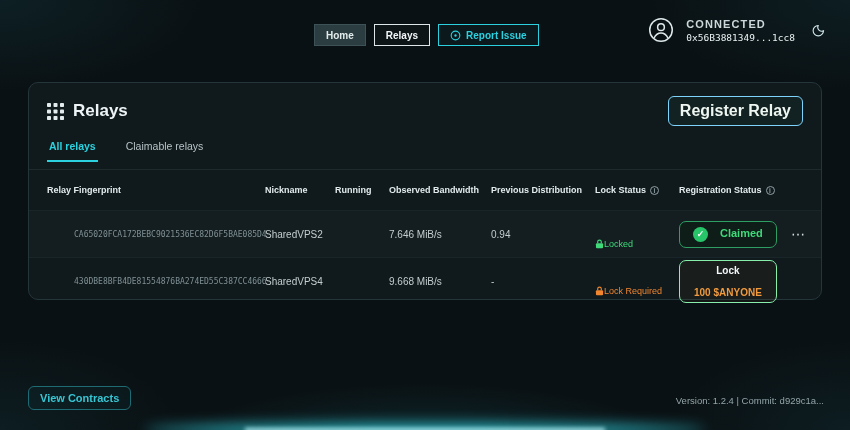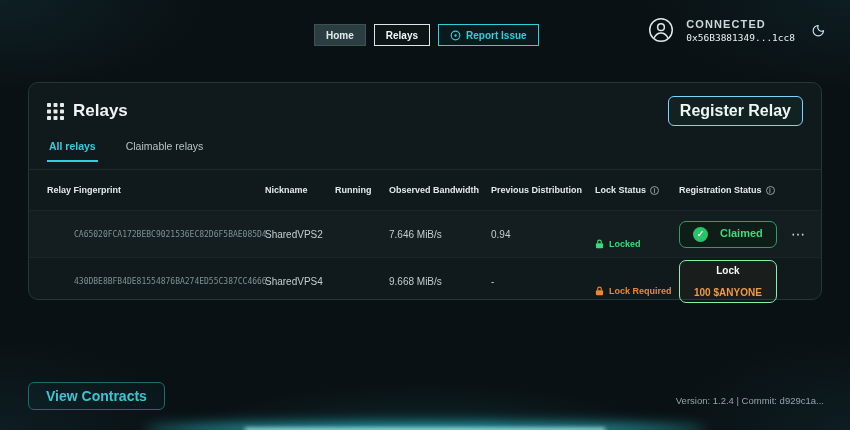--- a/index.html
+++ b/index.html
@@ -69,21 +69,21 @@
   .info-i { display:inline-flex; align-items:center; justify-content:center;
             width:9px; height:9px; border:1px solid #8fa0a4; border-radius:50%;
             color:#8fa0a4; font-size:6.5px; margin-left:4px; cursor:pointer; flex:none; }
   .info-i::before { content:"i"; }
 
   .row { height:47px; font-size:10px; color:#c3ccce; border-top:1px solid #18262a; }
   .row.striped { background:#141e21; }
   .fp { font-family:"DejaVu Sans Mono", monospace; font-size:8px; color:#7f9094;margin-left:27px; }
   .dot { width:10px; height:10px; border-radius:50%; background:#2ee272;
          box-shadow:0 0 7px rgba(46,226,114,0.75); margin-left:8px; }
-  .lock-cell { display:flex; align-items:center; gap:5px; font-size:9px; font-weight:700;margin-top:20px; }
+  .lock-cell { display:flex; align-items:center; font-size:9px; font-weight:400;margin-top:20px; }
   .lock-cell.green  { color:#3fd97a; }
   .lock-cell.orange { color:#f1862f; }
   .lock-ic { display:flex; flex:none; }
 
   .claimed-btn { display:inline-flex; align-items:flex-start; gap:12px;
                  border:1.5px solid #2e9e63; background:#0f1d18; border-radius:7px;
                  padding:5px 13px; color:#3fd97a; font-size:11px; font-weight:600; cursor:pointer; }
   .check-badge { width:15px; height:15px; border-radius:50%; background:#27c46a; color:#fff;
                  display:inline-flex; align-items:center; justify-content:center; font-size:9px; flex:none; }
   .check-badge::before { content:"✓"; }
@@ -92,21 +92,21 @@
               padding:4px 14px; text-align:center; cursor:pointer; display:inline-block; }
   .lock-btn .l1 { font-size:10px; color:#f3f7f8; font-weight:600; }
   .lock-btn .l2 { font-size:10px; color:#f19a3e; font-weight:700; margin-top:11px; white-space:nowrap; }
 
   .dots { justify-self:end; color:#d5dee0; font-size:14px; letter-spacing:1px; cursor:pointer; }
   .dots::before { content:"⋯"; }
 
   
   .contracts-btn { position:absolute; left:28px; bottom:20px;
                    border:1px solid #1e6b74; background:rgba(43,209,223,0.03); color:#37c6d4;
-                   font-size:14px; font-weight:600; padding:5px 17px; border-radius:6px; cursor:pointer; }
+                   font-size:11px; font-weight:600; padding:5px 11px; border-radius:6px; cursor:pointer; }
   .version { position:absolute; right:26px; bottom:24px; font-size:9.5px; color:#93a5a9; }
 
   
   .bottom-glow { position:absolute; bottom:-6px; left:145px; width:560px; height:12px;
                  background:#35e0ee; filter:blur(7px); border-radius:50%; opacity:0.8; }
   .bottom-glow-core { position:absolute; bottom:-2px; left:245px; width:360px; height:4px;
                       background:#b8f4fa; filter:blur(2px); opacity:0.9; }
 </style>
 </head>
 <body>

